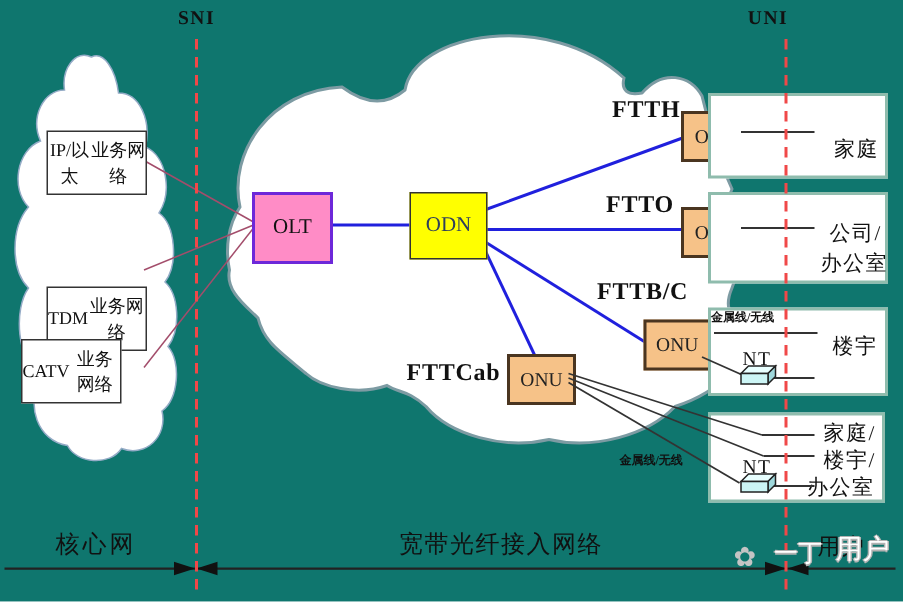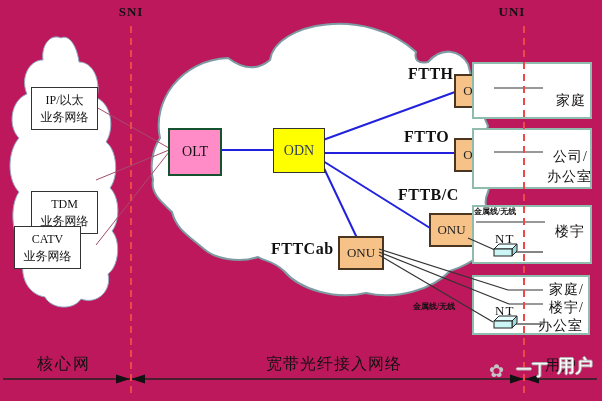--- a/index.html
+++ b/index.html
@@ -1,28 +1,28 @@
 <!DOCTYPE html>
 <html><head>
 <meta charset="utf-8">
 <style>
   html,body{margin:0;padding:0;background:#fff;}
-  .canvas{position:relative;width:602px;height:401px;background:#be185d;overflow:hidden;
+  .canvas{position:relative;width:602px;height:401px;background:#0f766e;overflow:hidden;
           font-family:"Liberation Serif","DejaVu Serif",serif;color:#111;}
   svg{position:absolute;left:0;top:0;}
   .layer-base{z-index:1;}
   .layer-top{z-index:5;pointer-events:none;}
   .abs{position:absolute;z-index:2;}
   .lbl{white-space:nowrap;line-height:1.1;}
   .iface{width:44px;text-align:center;font-weight:bold;font-size:13px;letter-spacing:1px;}
   .svc-box{width:65px;height:41px;border:1px solid #333;background:#fff;
-           display:flex;flex-direction:column;align-items:center;justify-content:center;
+           display:flex;flex-direction:row;align-items:center;justify-content:center;
            font-size:12px;text-align:center;line-height:1.35;}
   .node{display:flex;align-items:center;justify-content:center;font-size:14px;}
-  .olt{width:50px;height:44px;background:#ff8cc6;border:2px solid #14532d;}
+  .olt{width:50px;height:44px;background:#ff8cc6;border:2px solid #6d28d9;}
   .odn{width:50px;height:43px;background:#ffff00;border:1px solid #333;color:#2f3f5c;}
   .dev{display:flex;align-items:center;justify-content:center;font-size:13px;
        background:#f6c288;border:2px solid #4a3520;color:#222;}
   .dest-box{border:2px solid #8fbcad;background:#fff;}
   .ftt{font-size:16px;font-weight:bold;letter-spacing:0.5px;}
   .cn{font-size:14px;letter-spacing:1px;}
   .wire{font-size:8px;font-weight:bold;letter-spacing:0;}
   .nt-lbl{font-size:13px;letter-spacing:1px;}
   .foot{font-size:16px;letter-spacing:2px;}
   .user-lbl{font-size:15px;letter-spacing:1px;z-index:3;}

